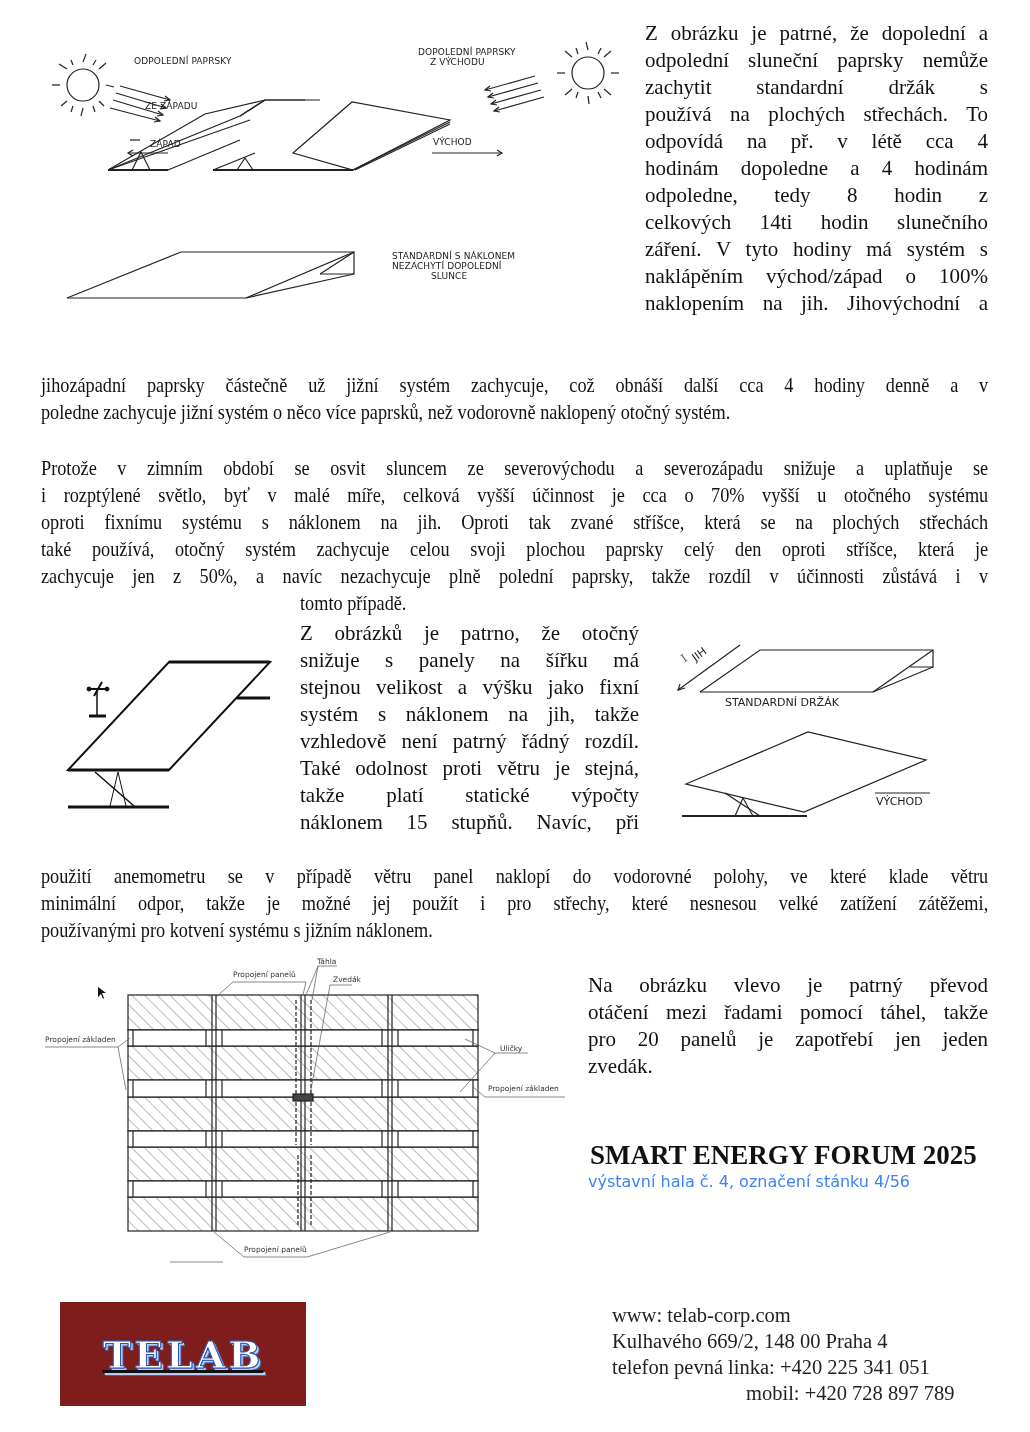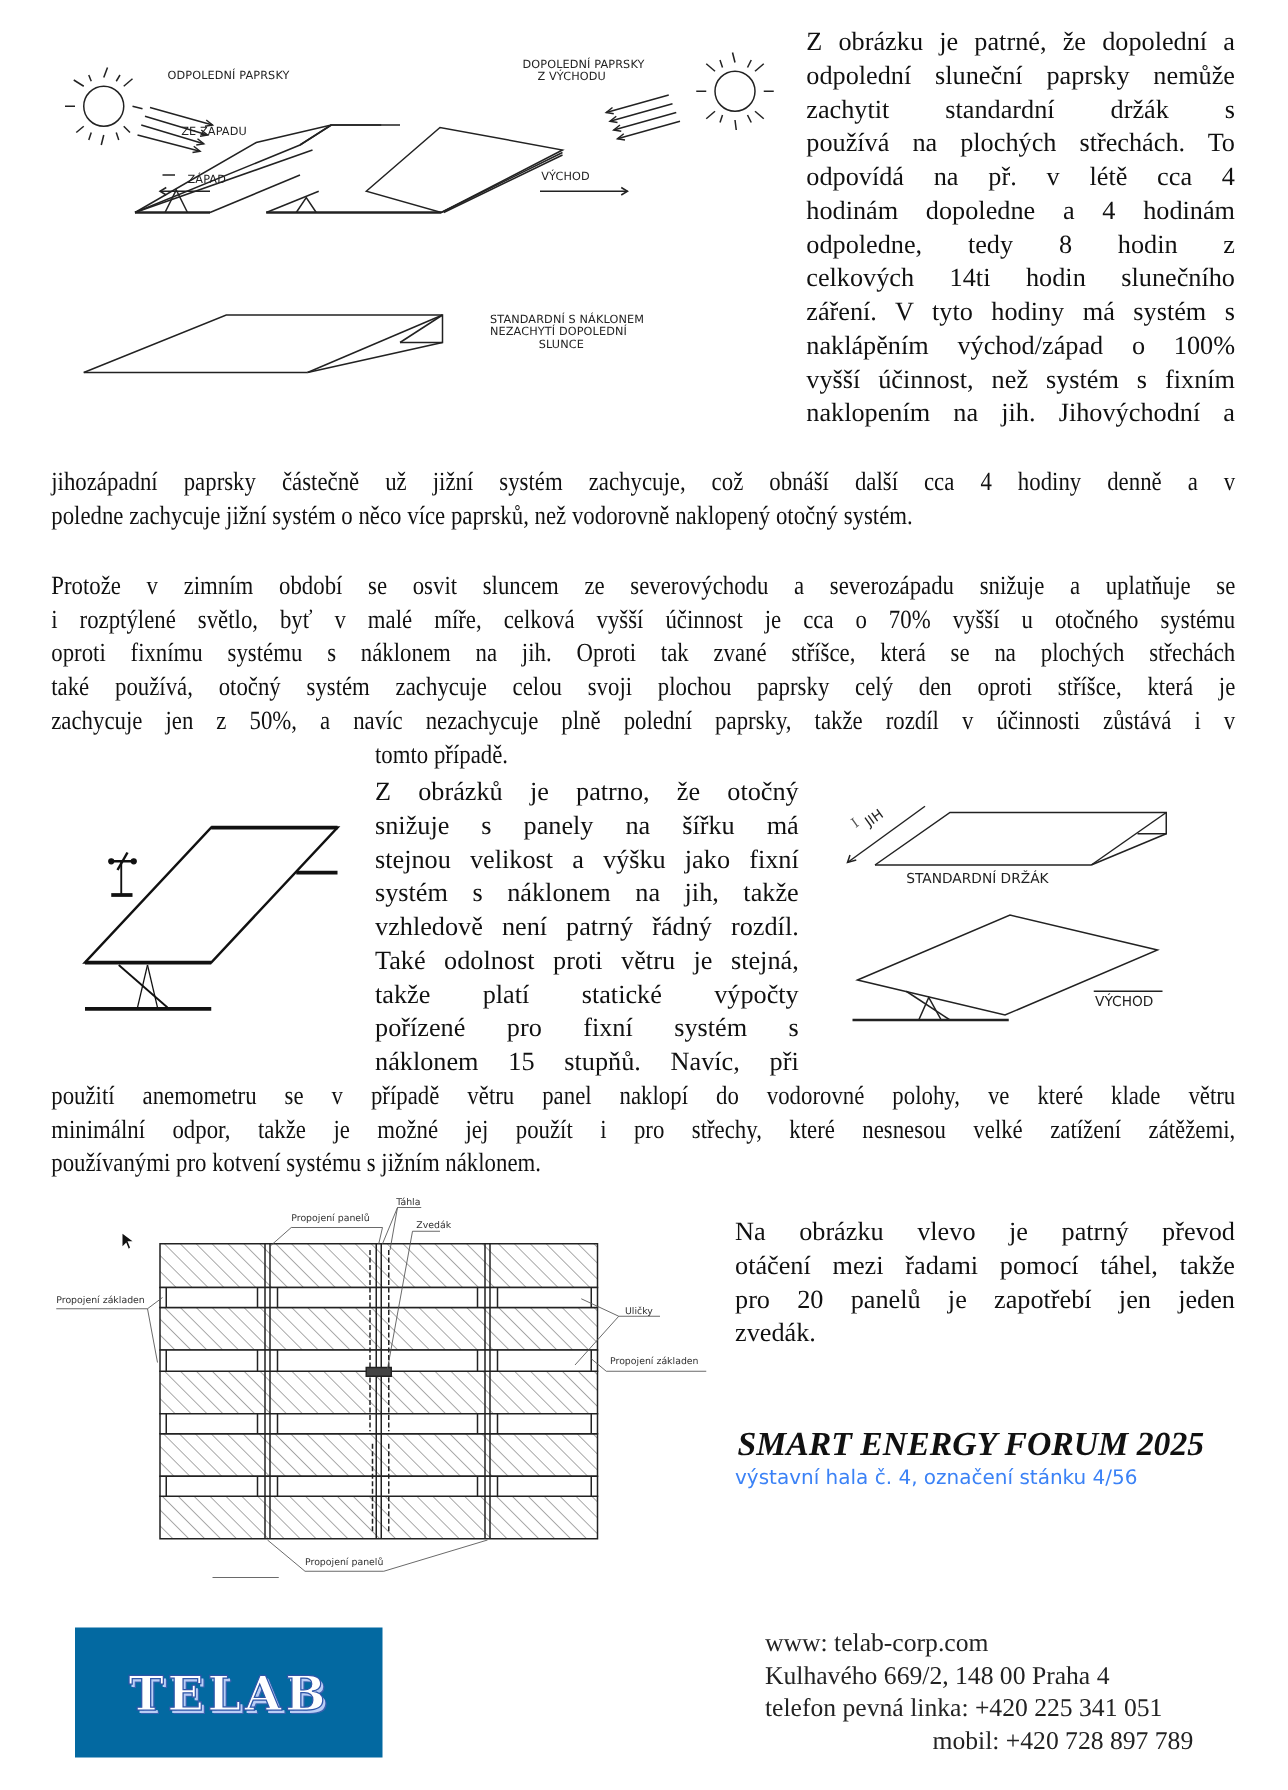--- a/index.html
+++ b/index.html
@@ -8,21 +8,21 @@
   .serif { font-family:"Liberation Serif", serif; font-size:21px; line-height:27px; }
   .cond { font-family:"Liberation Serif", serif; font-size:21px; line-height:27px; transform-origin:left top; }
   .drawlabel { font-family:"DejaVu Sans", sans-serif; font-size:9px; line-height:10px; color:#222; letter-spacing:0.1px; }
   .smalllabel { font-family:"DejaVu Sans", sans-serif; font-size:7.5px; color:#333; }
   .line { display:block; white-space:nowrap; }
   .jline { display:block; text-align:justify; text-align-last:justify; white-space:normal; }
   svg { position:absolute; overflow:visible; }
   .forum-title { font-family:"Liberation Serif", serif; font-weight:bold; font-size:27px; line-height:30px; white-space:nowrap; }
   .forum-sub { font-family:"DejaVu Sans", sans-serif; font-size:16px; line-height:20px; color:#3b82f6; white-space:nowrap; }
   .contact { font-family:"Liberation Serif", serif; font-size:20.5px; line-height:26px; color:#222; white-space:nowrap; }
-  .logo { background:#0369a1; }
+  .logo { background:#7f1d1d;text-decoration:underline; }
   .logo-text { font-family:"DejaVu Serif", serif; font-weight:bold; font-size:38px; color:#fff; letter-spacing:3px;
     text-shadow: 2px 2px 0 #b9cdf5, 3px 3px 0 #3a62b0; -webkit-text-stroke:1px #2f55a8; }
 </style>
 </head>
 <body>
 
 <div class="abs" style="left:40px;top:20px;width:580px;height:290px;">
   <svg width="580" height="290" viewBox="0 0 580 290">
     <g stroke="#222" stroke-width="1.2" fill="none">
 
@@ -139,21 +139,20 @@
   <span class="jline">Z obrázku je patrné, že dopolední a</span>
   <span class="jline">odpolední sluneční paprsky nemůže</span>
   <span class="jline">zachytit standardní držák s</span>
   <span class="jline">používá na plochých střechách. To</span>
   <span class="jline">odpovídá na př. v létě cca 4</span>
   <span class="jline">hodinám dopoledne a 4 hodinám</span>
   <span class="jline">odpoledne, tedy 8 hodin z</span>
   <span class="jline">celkových 14ti hodin slunečního</span>
   <span class="jline">záření. V tyto hodiny má systém s</span>
   <span class="jline">naklápěním východ/západ o 100%</span>
-  <span class="jline">vyšší účinnost, než systém s fixním</span>
   <span class="jline">naklopením na jih. Jihovýchodní a</span>
 </div>
 
 <div class="abs" style="left:41px;top:372px;width:947px;">
   <div class="cond" style="width:1090px;transform:scaleX(0.869);">
     <span class="jline">jihozápadní paprsky částečně už jižní systém zachycuje, což obnáší další cca 4 hodiny denně a v</span>
     <span class="line">poledne zachycuje jižní systém o něco více paprsků, než vodorovně naklopený otočný systém.</span>
   </div>
 </div>
 
@@ -194,21 +193,20 @@
 </div>
 
 <div class="abs serif" style="left:300px;top:620px;width:339px;">
   <span class="jline">Z obrázků je patrno, že otočný</span>
   <span class="jline">snižuje s panely na šířku má</span>
   <span class="jline">stejnou velikost a výšku jako fixní</span>
   <span class="jline">systém s náklonem na jih, takže</span>
   <span class="jline">vzhledově není patrný řádný rozdíl.</span>
   <span class="jline">Také odolnost proti větru je stejná,</span>
   <span class="jline">takže platí statické výpočty</span>
-  <span class="jline">pořízené pro fixní systém s</span>
   <span class="jline">náklonem 15 stupňů. Navíc, při</span>
 </div>
 
 <div class="abs" style="left:670px;top:630px;width:290px;height:200px;">
   <svg width="290" height="200" viewBox="0 0 290 200">
     <g stroke="#222" stroke-width="1.2" fill="none">
       <g>
         <polyline points="30,62 90,20 263,20 263,37 240,37"></polyline>
         <line x1="30" y1="62" x2="203" y2="62"></line>
         <line x1="203" y1="62" x2="263" y2="20"></line>
@@ -338,21 +336,21 @@
   <div class="abs smalllabel" style="left:204px;top:290px;">Propojení panelů</div>
 </div>
 
 <div class="abs serif" style="left:588px;top:972px;width:400px;">
   <span class="jline">Na obrázku vlevo je patrný převod</span>
   <span class="jline">otáčení mezi řadami pomocí táhel, takže</span>
   <span class="jline">pro 20 panelů je zapotřebí jen jeden</span>
   <span class="line">zvedák.</span>
 </div>
 
-<div class="abs forum-title" style="left:590px;top:1140px;font-style:italic;">SMART ENERGY FORUM 2025</div>
+<div class="abs forum-title" style="left:590px;top:1140px;">SMART ENERGY FORUM 2025</div>
 <div class="abs forum-sub" style="left:588px;top:1172px;">výstavní hala č. 4, označení stánku 4/56</div>
 
 <div class="abs logo" style="left:60px;top:1302px;width:246px;height:104px;display:flex;align-items:center;justify-content:center;">
   <span class="logo-text">TELAB</span>
 </div>
 
 <div class="abs" style="left:612px;top:1302px;width:370px;">
   <div class="contact">www:  telab-corp.com</div>
   <div class="contact">Kulhavého 669/2, 148 00 Praha 4</div>
   <div class="contact">telefon pevná linka: +420 225 341 051</div>

